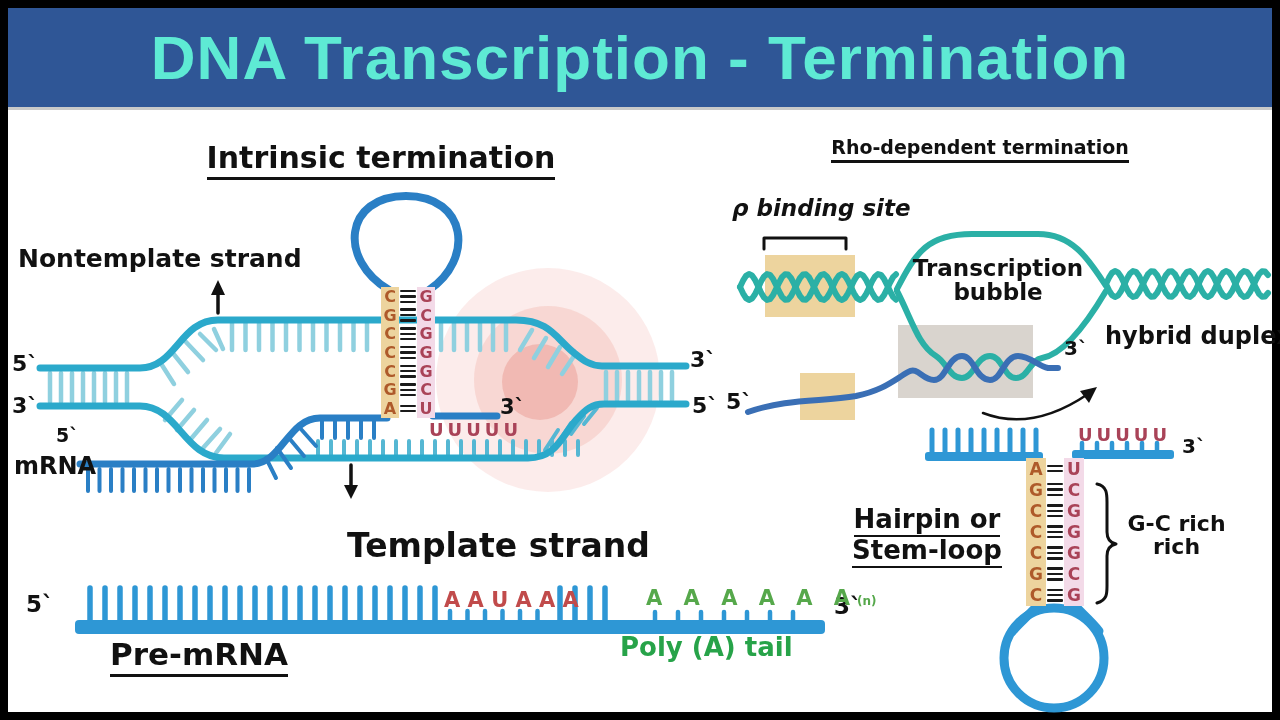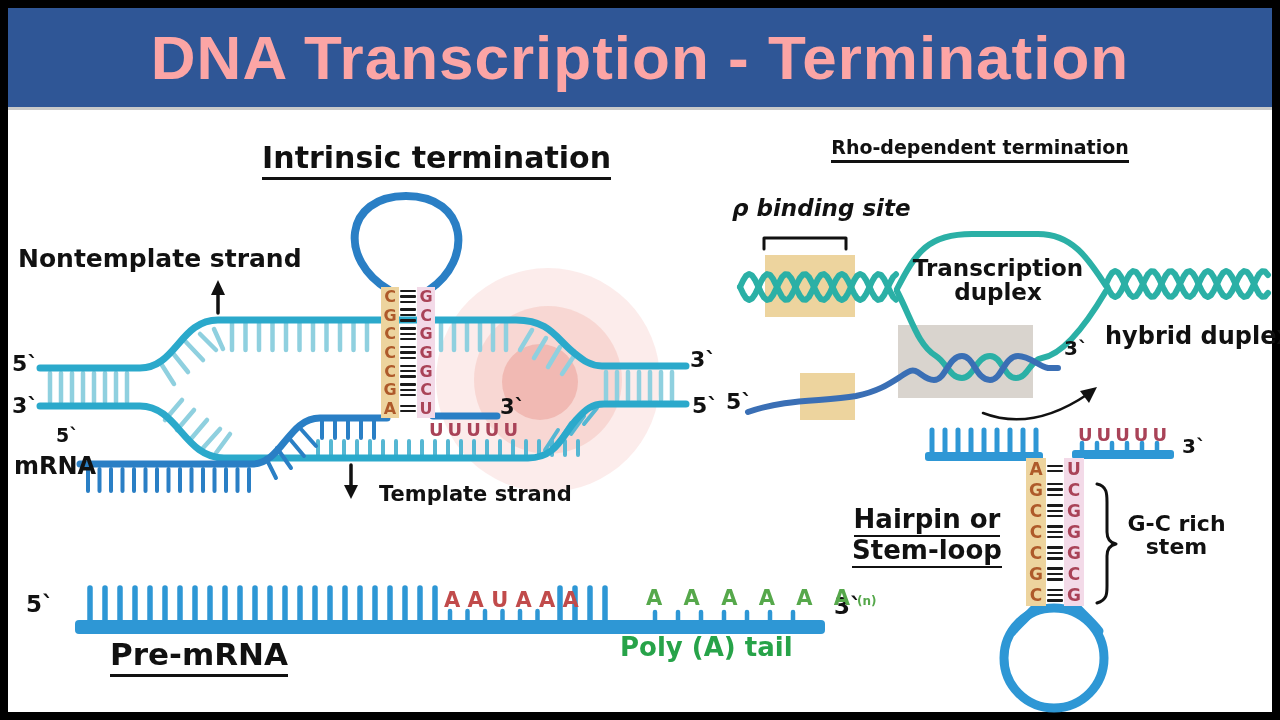--- a/index.html
+++ b/index.html
@@ -3,21 +3,21 @@
 <meta charset="utf-8">
 <style>
   html,body{margin:0;padding:0;background:#222;}
   *{box-sizing:border-box;}
   .frame{position:relative;width:1280px;height:720px;background:#000;overflow:hidden;
          font-family:"DejaVu Sans",sans-serif;}
   .paper{position:absolute;left:8px;top:8px;width:1264px;height:704px;background:#fff;}
   .banner{position:absolute;left:8px;top:8px;width:1264px;height:102px;
           display:flex;align-items:center;justify-content:center;
           border-bottom:3px solid #c9c9c9;}
-  .banner span{color:#fca5a5;font-family:"Liberation Sans",sans-serif;font-weight:800;
+  .banner span{color:#5eead4;font-family:"Liberation Sans",sans-serif;font-weight:800;
                font-size:62px;letter-spacing:1px;white-space:nowrap;}
   svg.art{position:absolute;left:0;top:0;}
   .lbl{position:absolute;color:#111;font-weight:bold;white-space:nowrap;line-height:1.05;}
   .ctr{text-align:center;}
   .und{border-bottom:3px solid #111;padding-bottom:2px;}
   .und2{border-bottom:2.5px solid #111;padding-bottom:1px;}
   .stem{position:absolute;}
   .stem .colbg{position:absolute;top:0;bottom:0;}
   .stem .row{position:absolute;left:0;right:0;display:flex;align-items:center;}
   .stem .base{display:inline-block;text-align:center;font-weight:bold;}
@@ -80,23 +80,23 @@
       <path d="M932,430V452M945,430V452M958,430V452M971,430V452M984,430V452M997,430V452M1010,430V452M1023,430V452M1036,430V452" stroke="#2E97D5" stroke-width="5" fill="none" stroke-linecap="round" stroke-linejoin="round"></path>
       <path d="M1082,443V451M1097,443V451M1112,443V451M1127,443V451M1142,443V451M1157,443V451" stroke="#2E97D5" stroke-width="4.5" fill="none" stroke-linecap="round" stroke-linejoin="round"></path>
       <rect x="925" y="452" width="118" height="9" fill="#2E97D5" rx="3"></rect>
       <rect x="1072" y="450" width="102" height="9" fill="#2E97D5" rx="3"></rect>
       <circle cx="1054" cy="658" r="50" fill="none" stroke="#2E97D5" stroke-width="9"></circle>
       <path d="M1037,606C1026,618 1017,625 1012,632" stroke="#2E97D5" stroke-width="9" fill="none" stroke-linecap="round" stroke-linejoin="round"></path>
       <path d="M1073,604C1085,616 1094,624 1099,631" stroke="#2E97D5" stroke-width="9" fill="none" stroke-linecap="round" stroke-linejoin="round"></path>
       <path d="M1097,484C1107,486 1107,494 1107,502L1107,532C1107,540 1111,543 1116,544C1111,545 1107,548 1107,556L1107,586C1107,594 1107,600 1097,603" stroke="#111111" stroke-width="3" fill="none" stroke-linecap="round" stroke-linejoin="round"></path>
     </svg>
 
-  <div class="lbl ctr" style="left:151px;top:142px;width:460px;font-size:30px;text-align:right;"><span class="und">Intrinsic termination</span></div>
+  <div class="lbl ctr" style="left:151px;top:142px;width:460px;font-size:30px;"><span class="und">Intrinsic termination</span></div>
   <div class="lbl" style="left:18px;top:246px;font-size:25px;">Nontemplate strand</div>
-  <div class="lbl" style="left:347px;top:483px;font-size:21px;margin-left:32px;">Template strand</div>
+  <div class="lbl" style="left:347px;top:529px;font-size:33px;">Template strand</div>
   <div class="lbl" style="left:12px;top:352px;font-size:22px;">5`</div>
   <div class="lbl" style="left:12px;top:394px;font-size:22px;">3`</div>
   <div class="lbl" style="left:56px;top:426px;font-size:19px;">5`</div>
   <div class="lbl" style="left:14px;top:454px;font-size:24px;">mRNA</div>
   <div class="lbl" style="left:500px;top:396px;font-size:21px;">3`</div>
   <div class="seqtxt" style="left: 429px; top: 419px; font-size: 18px; letter-spacing: 4px; color: rgb(169, 67, 88);">UUUUU</div>
   <div class="lbl" style="left:690px;top:348px;font-size:22px;">3`</div>
   <div class="lbl" style="left:692px;top:394px;font-size:22px;">5`</div>
 
   <div class="stem" id="stem-intrinsic" style="left:381px;top:287px;width:54px;height:131px;font-size:16px;">
@@ -170,34 +170,34 @@
   <div class="lbl" style="left:834px;top:594px;font-size:23px;">3`</div>
   <div class="lbl" style="left:110px;top:638px;font-size:31px;"><span class="und">Pre-mRNA</span></div>
   <div class="seqtxt" style="left: 444px; top: 588px; font-size: 21px; color: rgb(193, 75, 75);" id="signal-seq">A A U A A A</div>
   <div class="seqtxt" style="left: 646px; top: 586px; font-size: 21px; letter-spacing: 7px; color: rgb(86, 168, 75);" id="tail-seq"><span>A A A A A A</span><span style="font-size:12px;letter-spacing:0;">(n)</span></div>
   <div class="lbl" style="left: 620px; top: 634px; font-size: 26px; color: rgb(39, 163, 73); text-align: right;" id="polya-label">Poly (A) tail</div>
 
   <div class="lbl ctr" style="left:740px;top:138px;width:480px;font-size:19px;"><span class="und">Rho-dependent termination</span></div>
   <div class="lbl" style="left:732px;top:196px;font-size:23px;font-style:italic;">ρ binding site</div>
   <div class="lbl ctr" style="left:903px;top:256px;width:190px;font-size:23px;">
     <div>Transcription</div>
-    <div>duplex</div>
+    <div>bubble</div>
   </div>
   <div class="lbl ctr" style="left:1105px;top:324px;width:175px;font-size:24px;">
     <div>hybrid duplex</div>
   </div>
   <div class="lbl" style="left:726px;top:390px;font-size:22px;">5`</div>
   <div class="lbl" style="left:1064px;top:338px;font-size:20px;">3`</div>
   <div class="lbl ctr" style="left:848px;top:506px;width:158px;font-size:26px;">
     <div><span class="und2">Hairpin or</span></div>
     <div style="margin-top:4px;"><span class="und2">Stem-loop</span></div>
   </div>
   <div class="lbl ctr" style="left:1124px;top:512px;width:105px;font-size:22px;">
     <div>G-C rich</div>
-    <div>stem</div>
+    <div>rich</div>
   </div>
   <div class="seqtxt" style="left: 1078px; top: 424px; font-size: 18px; letter-spacing: 4px; color: rgb(169, 67, 88);">UUUUU</div>
   <div class="lbl" style="left:1182px;top:436px;font-size:20px;">3`</div>
 
   <div class="stem" id="stem-rho" style="left:1026px;top:458px;width:58px;height:148px;font-size:17px;">
       <div class="colbg" style="left: 0px; width: 20px; background: rgb(237, 212, 158);"></div>
       <div class="colbg" style="right: 0px; width: 20px; background: rgb(243, 218, 232);"></div>
       <div class="row" style="top: 0px; height: 21.1px;">
         <span class="base" style="width: 20px; color: rgb(174, 90, 42);">A</span>
         <div class="bonds">

